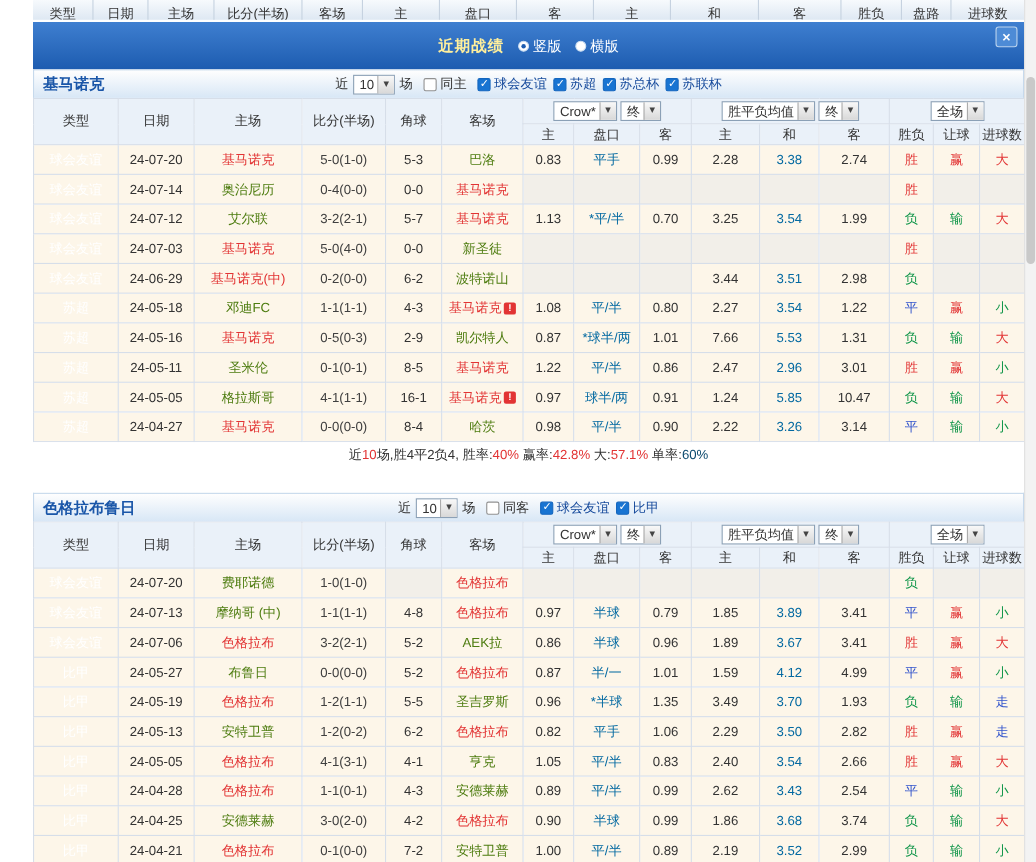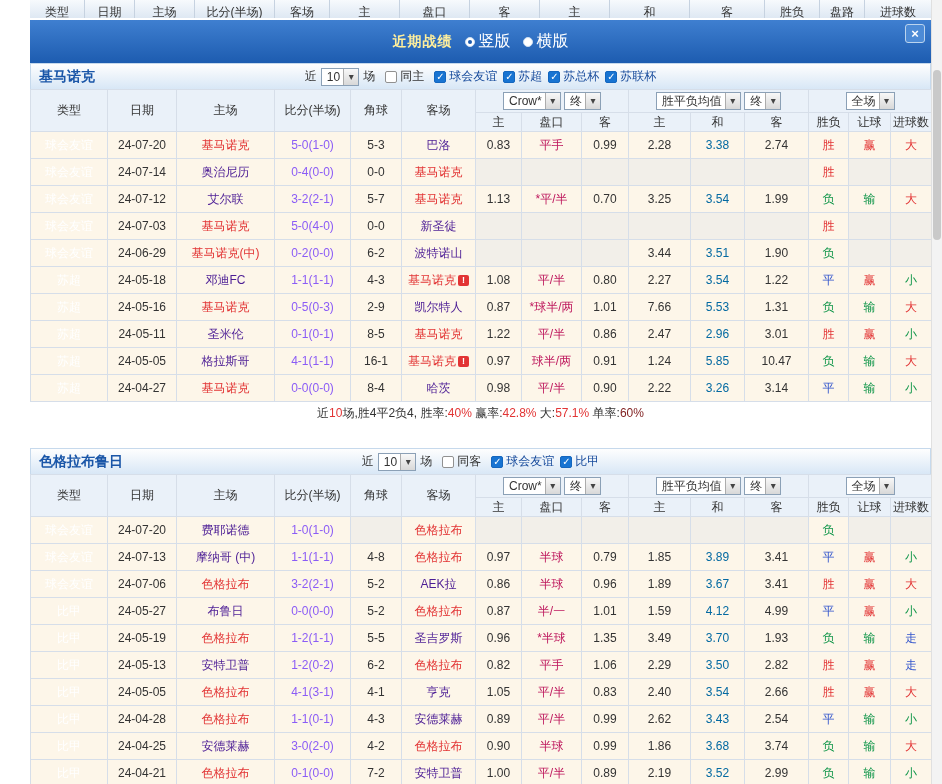--- a/index.html
+++ b/index.html
@@ -21,21 +21,21 @@
   .topstrip .c:nth-child(13){width:45px}.topstrip .c:nth-child(14){width:66px;border-right:none}
   
   .modal{position:absolute;left:30px;top:20px;width:901px;background:#fff;}
   .titlebar{height:43px;background:linear-gradient(180deg,#3F7FD0,#1D5CB0);
     display:flex;align-items:center;justify-content:center;position:relative;color:#fff;}
   .titlebar .title{color:#FFEF9C;font-weight:bold;font-size:14px;letter-spacing:1px;}
   .radio{width:10px;height:10px;border-radius:50%;background:#fff;display:inline-block;
     position:relative;margin:0 4px 0 12px;vertical-align:-1px;border:1px solid #CDDFF2;box-sizing:border-box;}
   .radio.checked::after{content:"";position:absolute;left:2px;top:2px;width:4px;height:4px;
     border-radius:50%;background:#1D5CB0;}
-  .rlabel{color:#fff;font-size:16px;}
+  .rlabel{color:#fff;font-size:13px;}
   .closebtn{position:absolute;right:6px;top:4px;width:20px;height:19px;background:#4D8BD6;
     border:1px solid #BBD4EE;border-radius:3px;color:#fff;text-align:center;line-height:17px;
     font-weight:bold;font-size:13px;cursor:pointer;box-sizing:border-box;}
   
   .secbar{height:26px;background:linear-gradient(180deg,#FEFEFE,#D8E7F6);
     border:1px solid #C6D9EC;border-bottom:none;display:flex;align-items:center;position:relative;box-sizing:border-box;}
   .teamname{position:absolute;left:8px;color:#1A56A8;font-weight:bold;font-size:14px;}
   .filters{margin:0 auto;display:flex;align-items:center;gap:4px;}
   .flt-item{display:inline-flex;align-items:center;margin-left:6px;}
   .lg-lb{color:#15499B;}
@@ -54,36 +54,36 @@
     white-space:nowrap;padding:0;box-sizing:border-box;}
   .rec thead th{background:#EAF1F9;font-weight:normal;color:#333;}
   .rec thead tr.h1 th{height:23px;}
   .rec thead tr.h2 th{height:19px;}
   .rec tbody td{height:27px;background:#FDF6E9;}
   .rec tbody td:empty{background:#F2EFE9;}
   td.type{color:#fff;}
   td.lg-fr{background:#36A3A3;}
   td.lg-sc{background:#54B25A;}
   td.lg-be{background:#FCA018;}
-  .tname{color:#4c1d95;}
+  .tname{color:#4d7c0f;}
   .tname.focus{color:#E23434;}
-  td.score{color:#8b5cf6;}
-  td.hc{color:#be185d;}
+  td.score{color:#404040;}
+  td.hc{color:#0369a1;}
   td.ed{color:#0369a1;}
   td.win{color:#E23434;}
   td.draw{color:#3355CC;}
   td.loss{color:#0E9548;}
   .mark{display:inline-block;background:#E23434;color:#fff;width:11px;height:11px;line-height:11px;
     font-size:9px;border-radius:2px;margin-left:2px;font-weight:bold;vertical-align:1px;}
   .mark:empty{display:none;}
   
   .summary{height:22px;line-height:22px;text-align:center;background:#fff;}
   .summary .k{color:#333;}
   .summary .r{color:#E23434;}
-  .summary .b{color:#7f1d1d;}
+  .summary .b{color:#0c4a6e;}
   .summary .hl{background:#29518F;color:#fff;}
   .gap{height:24px;background:#fff;}
   
   .scrollbar{position:absolute;right:0;top:0;width:11px;height:784px;background:#F3F3F3;
     border-left:1px solid #E0E0E0;box-sizing:border-box;}
   .scrollbar .thumb{position:absolute;left:1px;top:70px;width:8px;height:170px;
     background:#C9C9C9;border-radius:4px;}
 </style>
 </head>
 <body>
@@ -309,21 +309,21 @@
           <td>24-06-29</td>
           <td><span class="tname focus">基马诺克(中)</span></td>
           <td class="score">0-2(0-0)</td>
           <td>6-2</td>
           <td><span class="tname">波特诺山</span></td>
           <td></td>
           <td class="hc"></td>
           <td></td>
           <td>3.44</td>
           <td class="ed">3.51</td>
-          <td>1.90</td>
+          <td>2.98</td>
           <td class="loss">负</td>
           <td></td>
           <td></td>
         </tr>
 
         <tr>
           <td class="type lg-sc">苏超</td>
           <td>24-05-18</td>
           <td><span class="tname">邓迪FC</span></td>
           <td class="score">1-1(1-1)</td>

